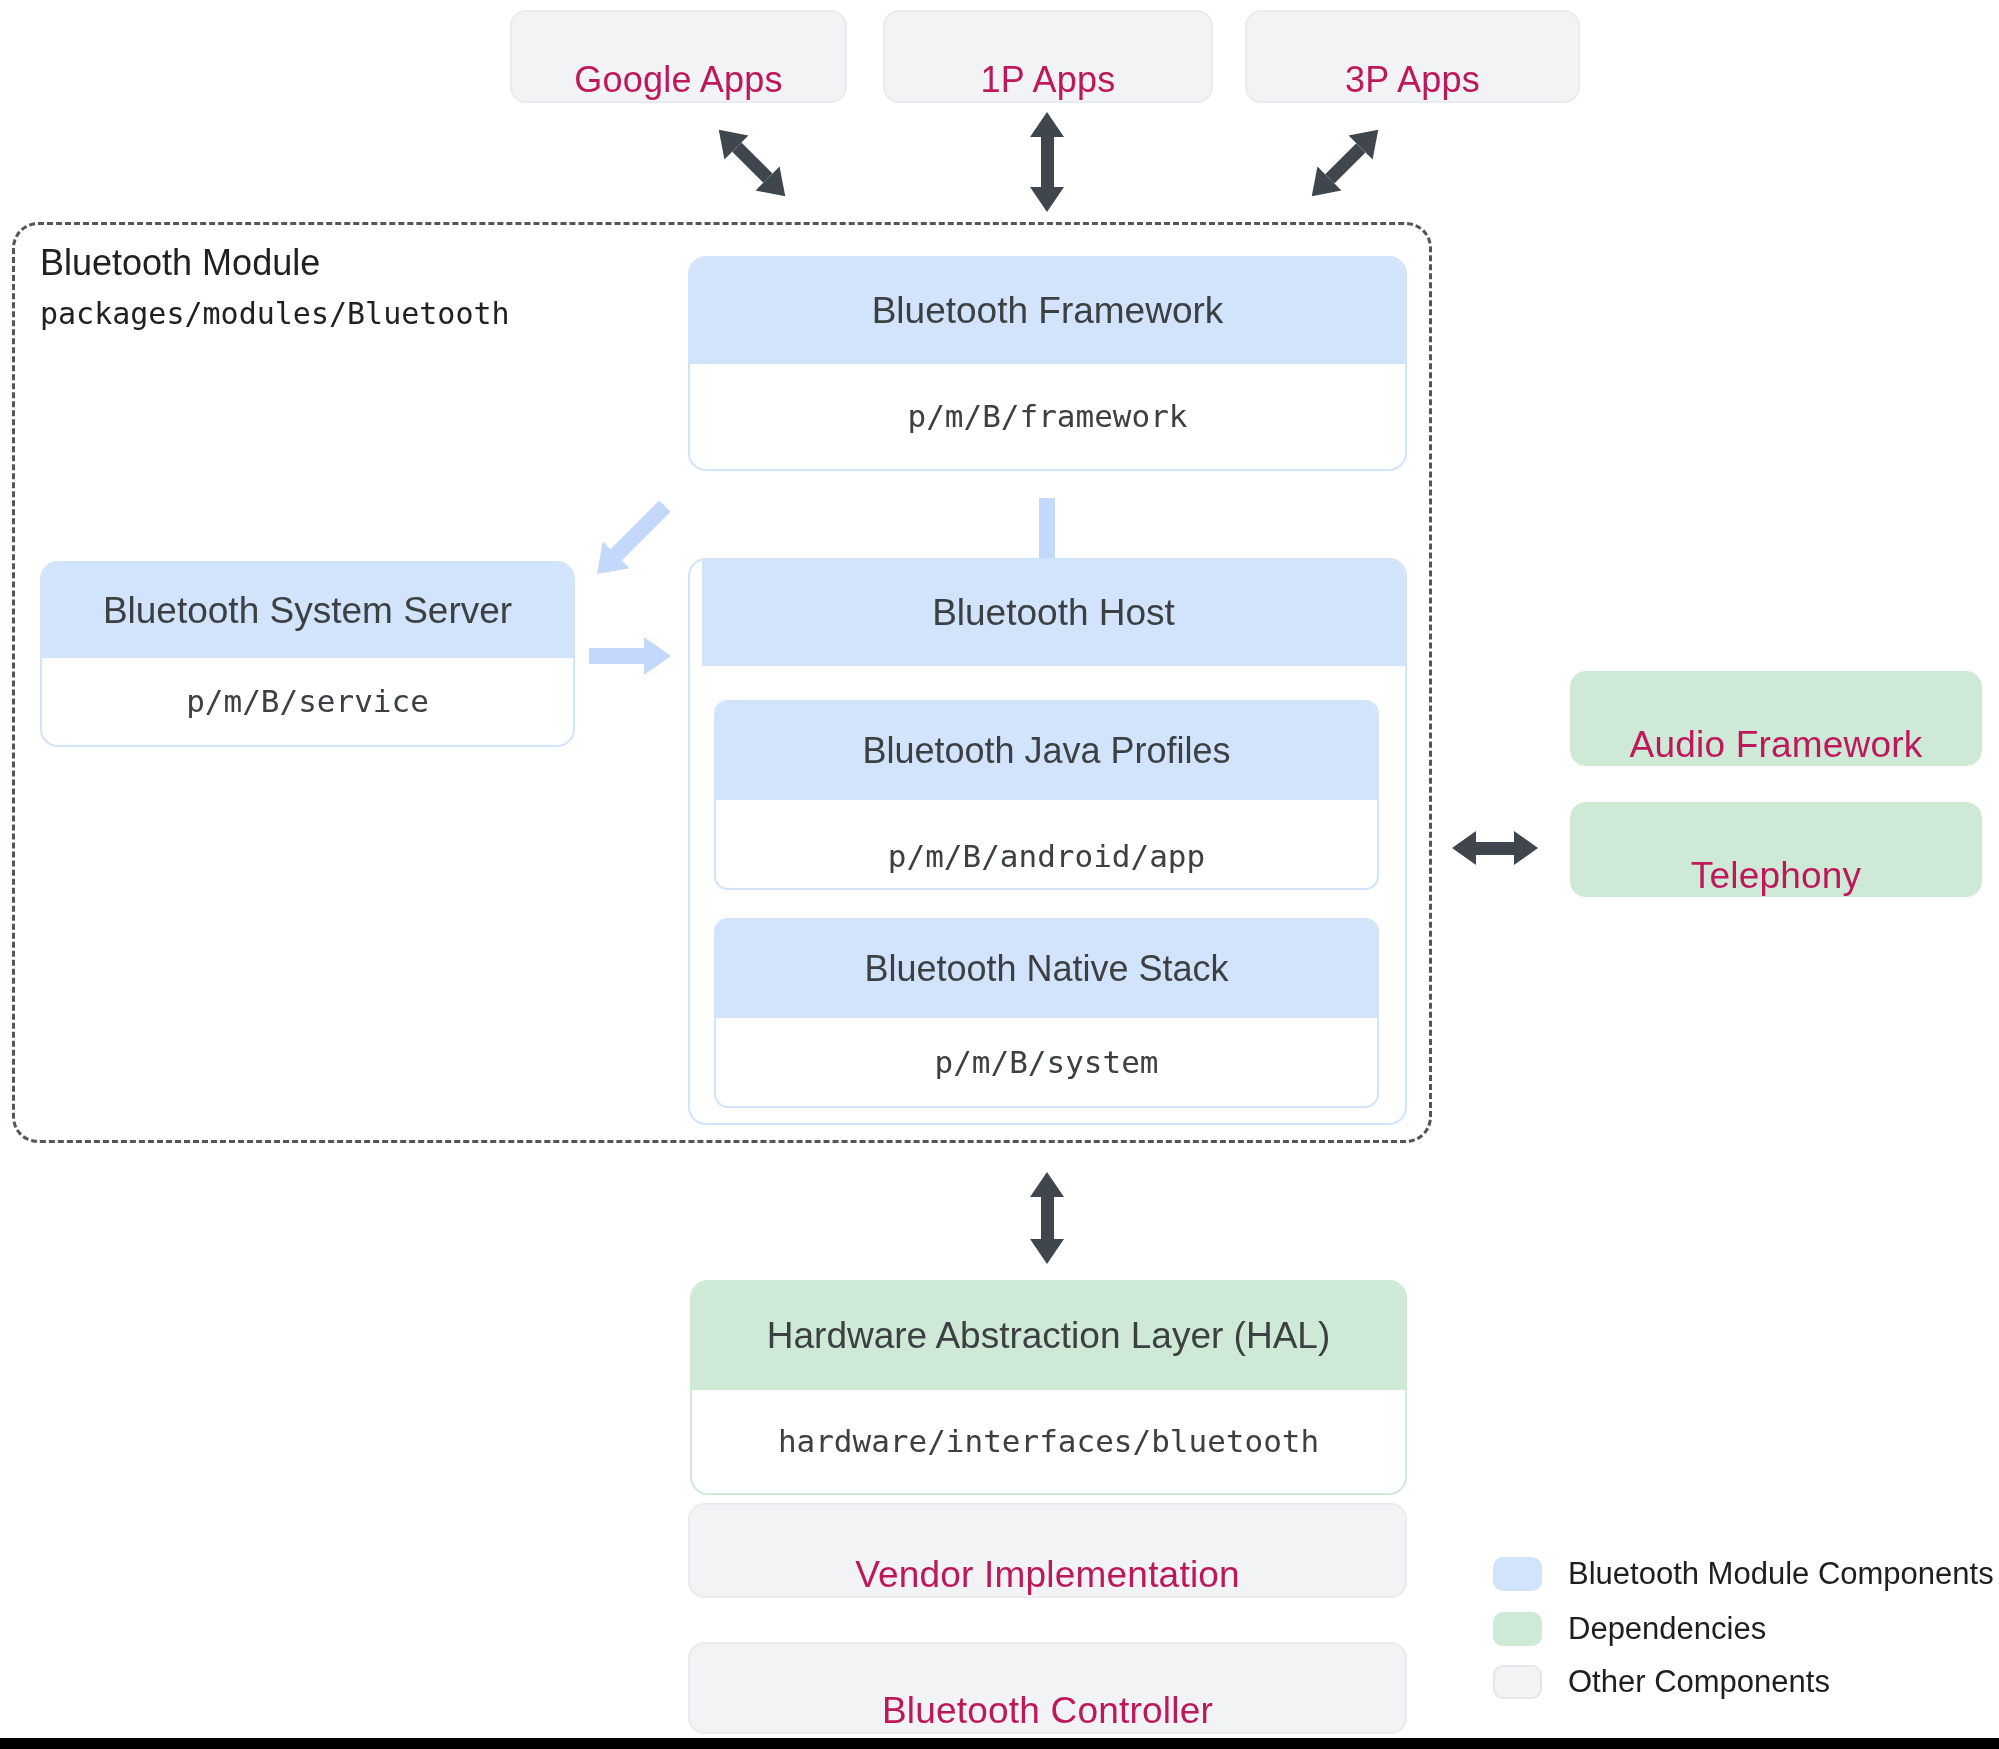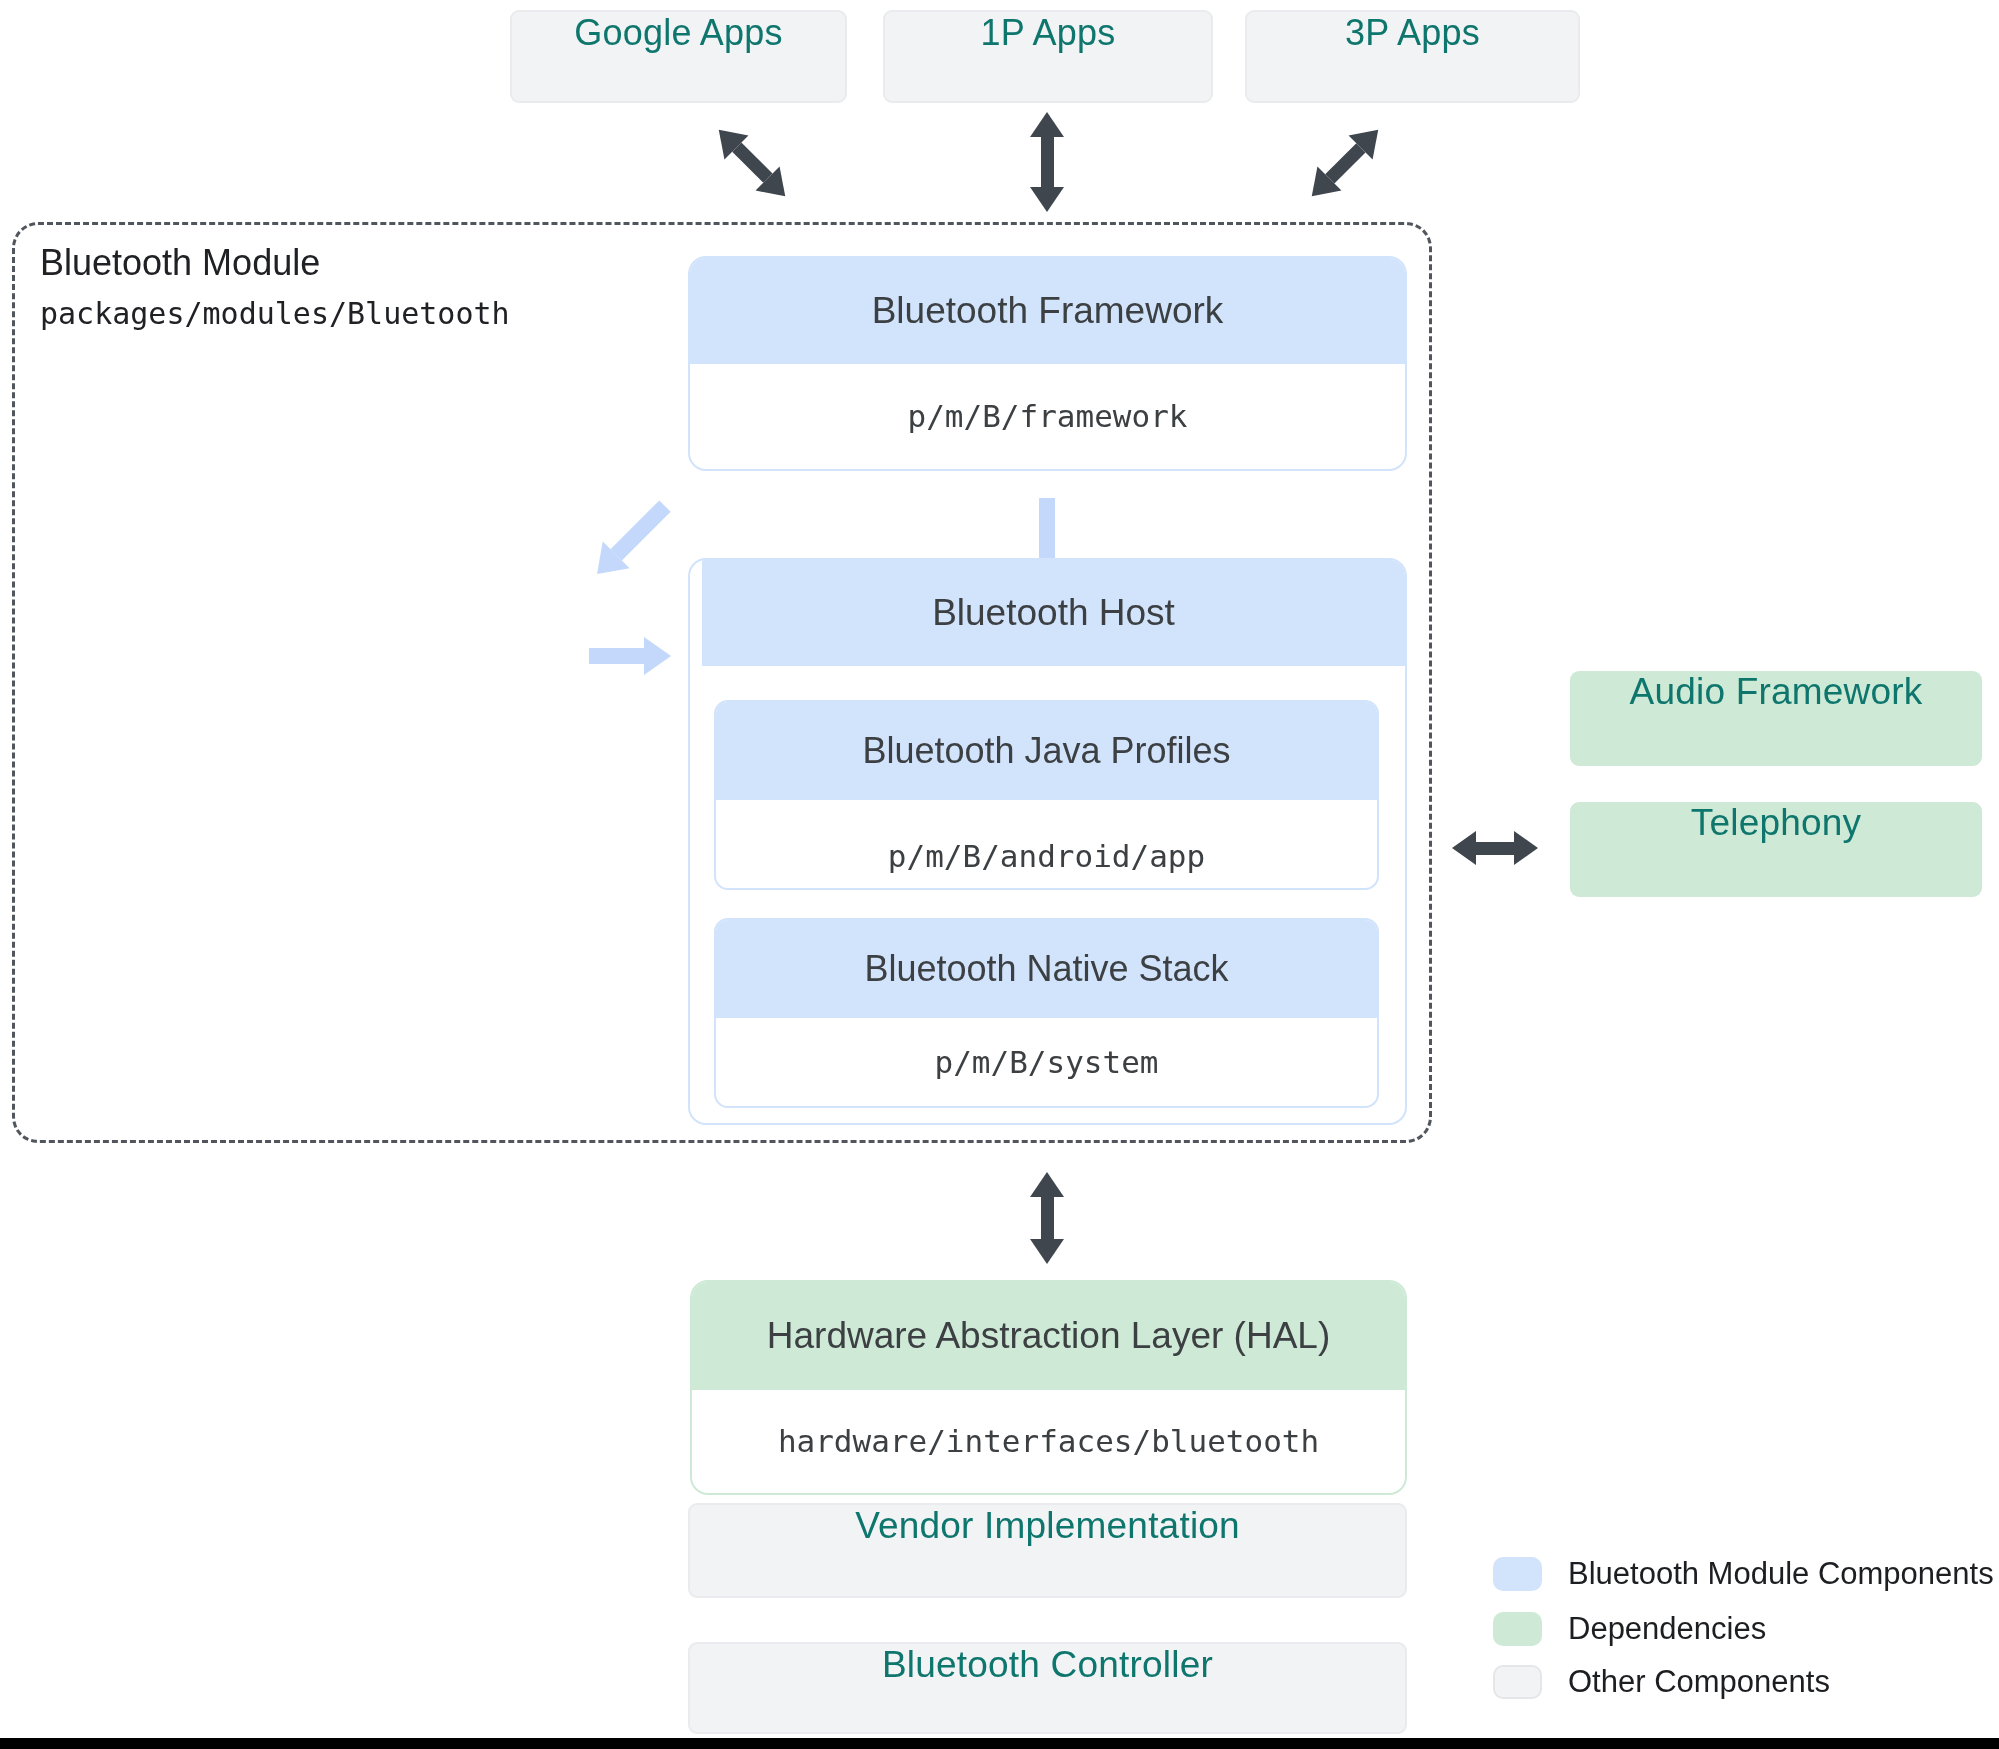--- a/index.html
+++ b/index.html
@@ -4,23 +4,23 @@
 <style>
   html,body { margin:0; padding:0; background:#ffffff; }
   .canvas {
     position:relative; width:1999px; height:1749px; background:#ffffff;
     font-family:"Liberation Sans", sans-serif; overflow:hidden;
   }
 
   
   .chip {
     position:absolute; box-sizing:border-box;
-    display:flex; align-items:flex-start; justify-content:center;
-    background:#f1f3f4; border:2px solid #e9ebee; border-radius:9px;
-    font-size:36px; color:#0f766e; letter-spacing:0.2px;
+    display:flex; align-items:flex-end; justify-content:center;
+    background:#f1f3f4; border:2px solid #e9ebee; border-radius:16px;
+    font-size:36px; color:#be185d; letter-spacing:0.2px;
   }
   .chip.green { background:#ceead6; border:none; font-size:37px; }
 
   
   .panel {
     position:absolute; box-sizing:border-box; background:#ffffff;
     border:2.5px solid #d2e3fc; border-radius:18px; overflow:hidden;
   }
   .panel .hd {
     background:#d2e3fc; display:flex; align-items:center; justify-content:center;
@@ -123,20 +123,28 @@
 
   <div class="la-down" style="left:612px; top:492px; width:38px; height:96px; transform:rotate(45deg);">
     <span class="shaft"></span>
     <span class="head"></span>
   </div>
   <div class="la-down" style="left:1028px; top:498px; width:38px; height:90px;">
     <span class="shaft"></span>
     <span class="head"></span>
   </div>
 
+  <div class="panel" style="left:40px; top:561px; width:535px; height:186px;">
+    <div class="hd" style="height:95px;">
+      <span>Bluetooth System Server</span>
+    </div>
+    <div class="bd" style="height:86px;">
+      <span>p/m/B/service</span>
+    </div>
+  </div>
 
   <div class="la-right" style="left:589px; top:637px; width:82px; height:38px;">
     <span class="shaft"></span>
     <span class="head"></span>
   </div>
 
   <div class="panel" style="left:688px; top:558px; width:719px; height:567px;padding-left:12px;">
     <div class="hd" style="height:106px;">
       <span>Bluetooth Host</span>
     </div>

